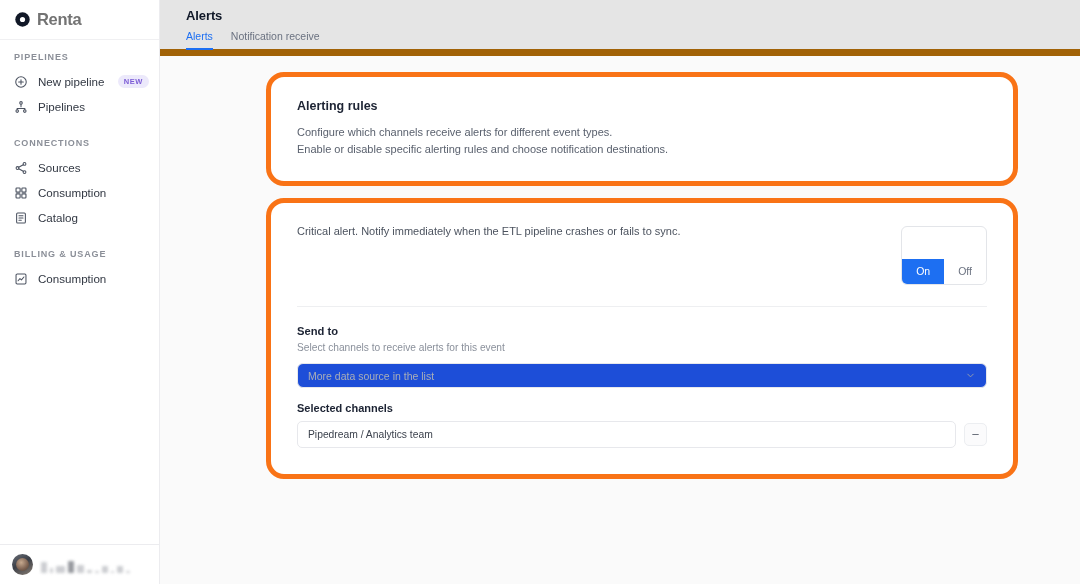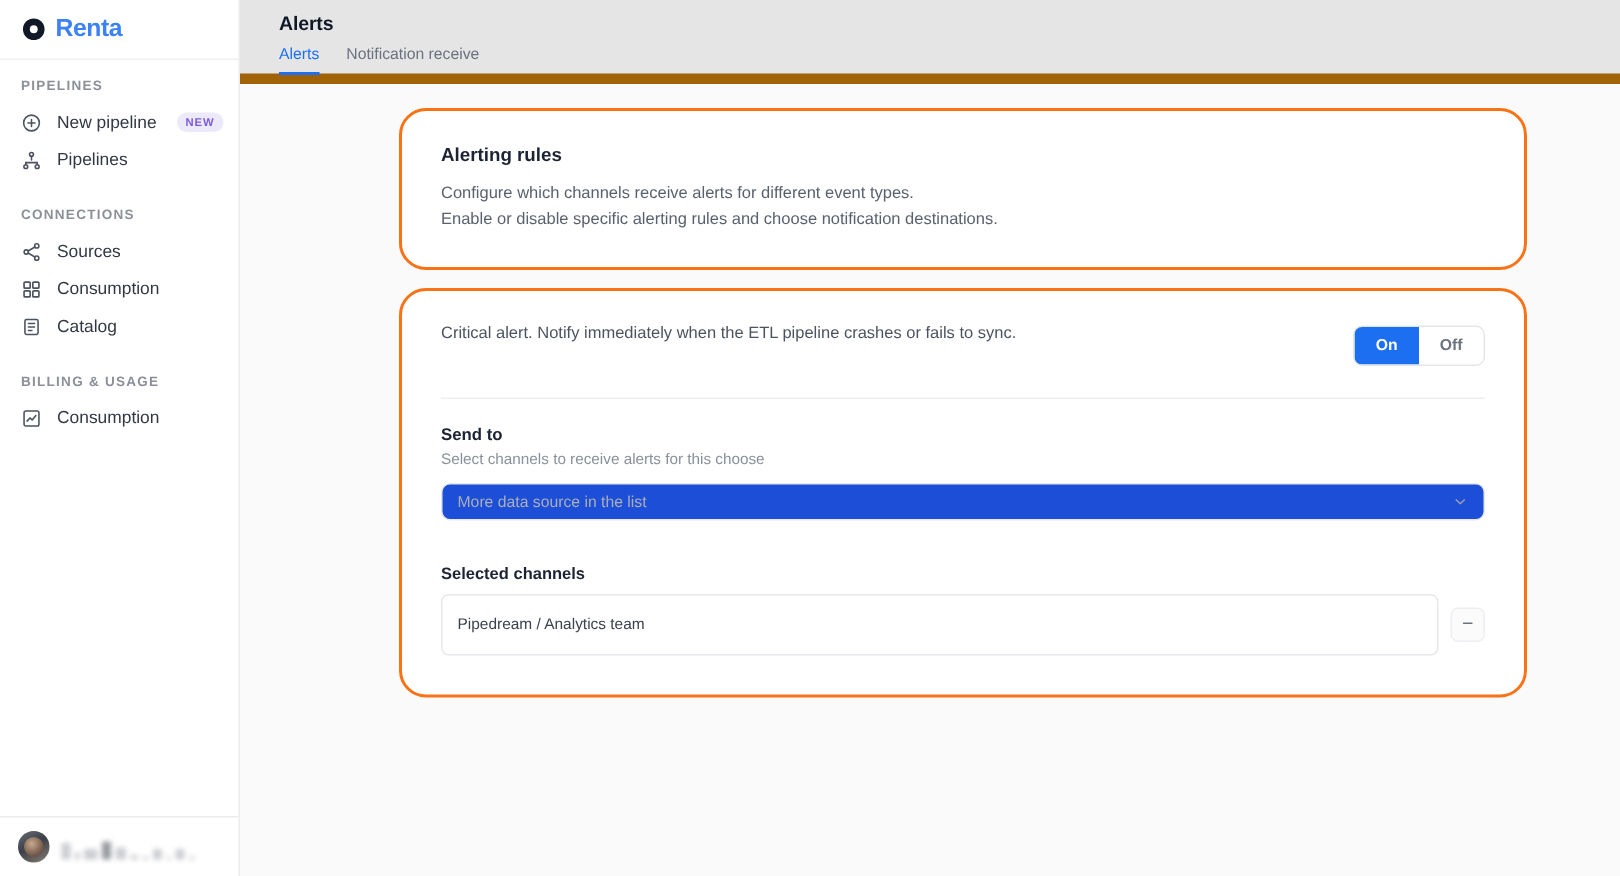--- a/index.html
+++ b/index.html
@@ -41,21 +41,21 @@
   }
   .brand-mark {
     width: 17px; height: 17px;
     flex: 0 0 17px;
     position: relative;
   }
   .brand-name {
     font-size: 16.5px;
     font-weight: 600;
     letter-spacing: -0.3px;
-    color: #3b82f6;
+    color: #737373;
   }
 
   .nav { flex: 1 1 auto; padding-top: 12px; overflow: hidden; }
 
   .nav-section-label {
     font-size: 9px;
     font-weight: 700;
     letter-spacing: 0.85px;
     color: #8b8f98;
     padding: 0 14px;
@@ -171,21 +171,21 @@
   .content {
     flex: 1 1 auto;
     padding: 16px 0 0 0;
     overflow: hidden;
   }
 
   .card {
     width: 752px;
     margin-left: 106px;
     background: #ffffff;
-    border: 2px solid #f97316;
+    border: 5px solid #f97316;
     border-radius: 18px;
   }
   .card + .card { margin-top: 12px; }
 
   .card-pad { padding: 22px 26px 24px 26px; }
 
   .card-title {
     font-size: 12.5px;
     font-weight: 700;
     color: #1c2333;
@@ -219,26 +219,27 @@
     display: flex;
     border: 1px solid #e3e5e9;
     border-radius: 6px;
     overflow: hidden;
     background: #fff;
     flex: 0 0 auto;
     margin-top: 1px;
   }
   .seg {
     font-size: 10.5px;
-    font-weight: 700;
+    font-weight: 400;
     padding: 6px 14px;
     cursor: pointer;
     color: #6b7280;
     background: #ffffff;
     line-height: 1.2;
+    margin-top: 32px;
   }
   .seg.on { background: #1d6ff2; color: #ffffff; }
 
   .rule-divider {
     height: 1px;
     background: #eeeff1;
     margin: 21px 26px 0 26px;
   }
 
   .rule-body { padding: 18px 26px 26px 26px; }
@@ -269,27 +270,27 @@
     flex: 1 1 auto;
     font-size: 10.5px;
     color: #a9aeb7;
   }
   .chevron { color: #9aa0aa; display: flex; }
 
   .sub-label {
     font-size: 11px;
     font-weight: 700;
     color: #1c2333;
-    margin: 30px 0 7px 0;
+    margin: 14px 0 7px 0;
   }
 
   .chan-row { display: flex; align-items: center; gap: 8px; }
   .chan-box {
     flex: 1 1 auto;
-    height: 41px;
+    height: 27px;
     border: 1px solid #e7e8ec;
     border-radius: 5px;
     background: #ffffff;
     display: flex;
     align-items: center;
     padding: 4px 10px;
     font-size: 10.3px;
     color: #3c424d;
   }
   .remove-btn {
@@ -454,21 +455,21 @@
           <div class="segmented">
             <div class="seg on">On</div>
             <div class="seg">Off</div>
           </div>
         </div>
 
         <div class="rule-divider"></div>
 
         <div class="rule-body">
           <div class="field-label">Send to</div>
-          <div class="field-help">Select channels to receive alerts for this choose</div>
+          <div class="field-help">Select channels to receive alerts for this event</div>
 
           <div class="select">
             <span class="select-placeholder">More data source in the list</span>
             <span class="chevron">
               <svg width="11" height="11" viewBox="0 0 24 24" fill="none" stroke="currentColor" stroke-width="2" stroke-linecap="round" stroke-linejoin="round">
                 <path d="M6 9l6 6 6-6"></path>
               </svg>
             </span>
           </div>
 

